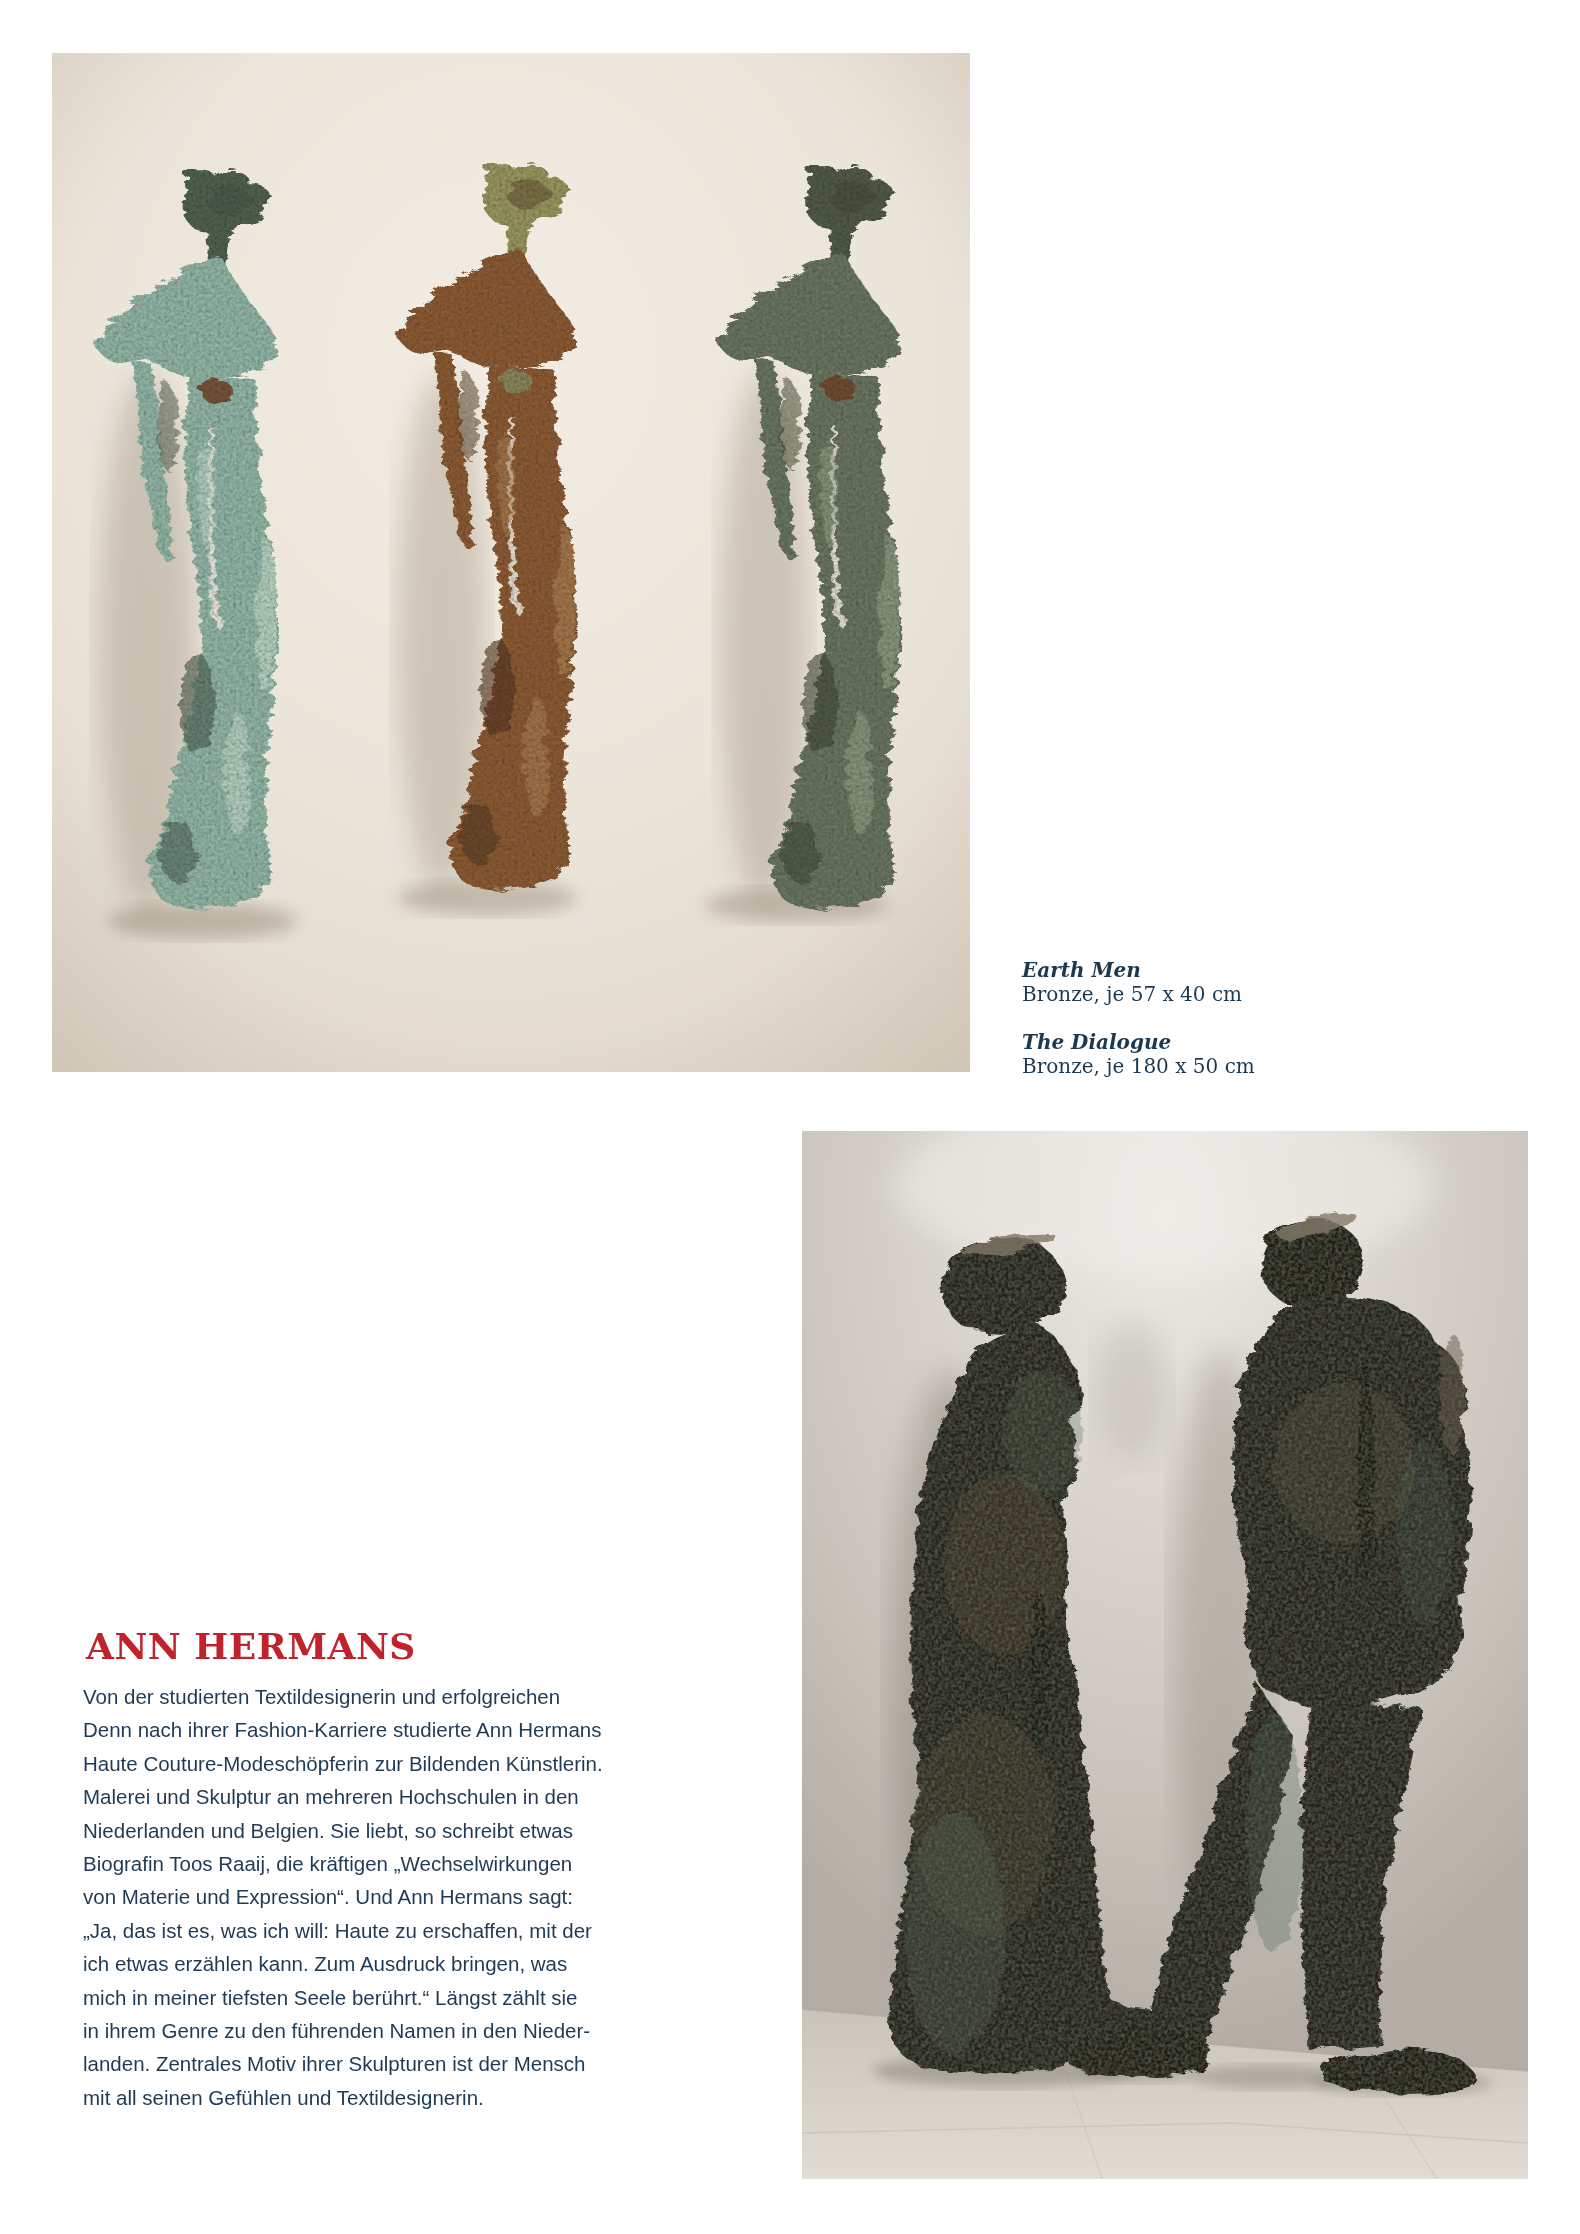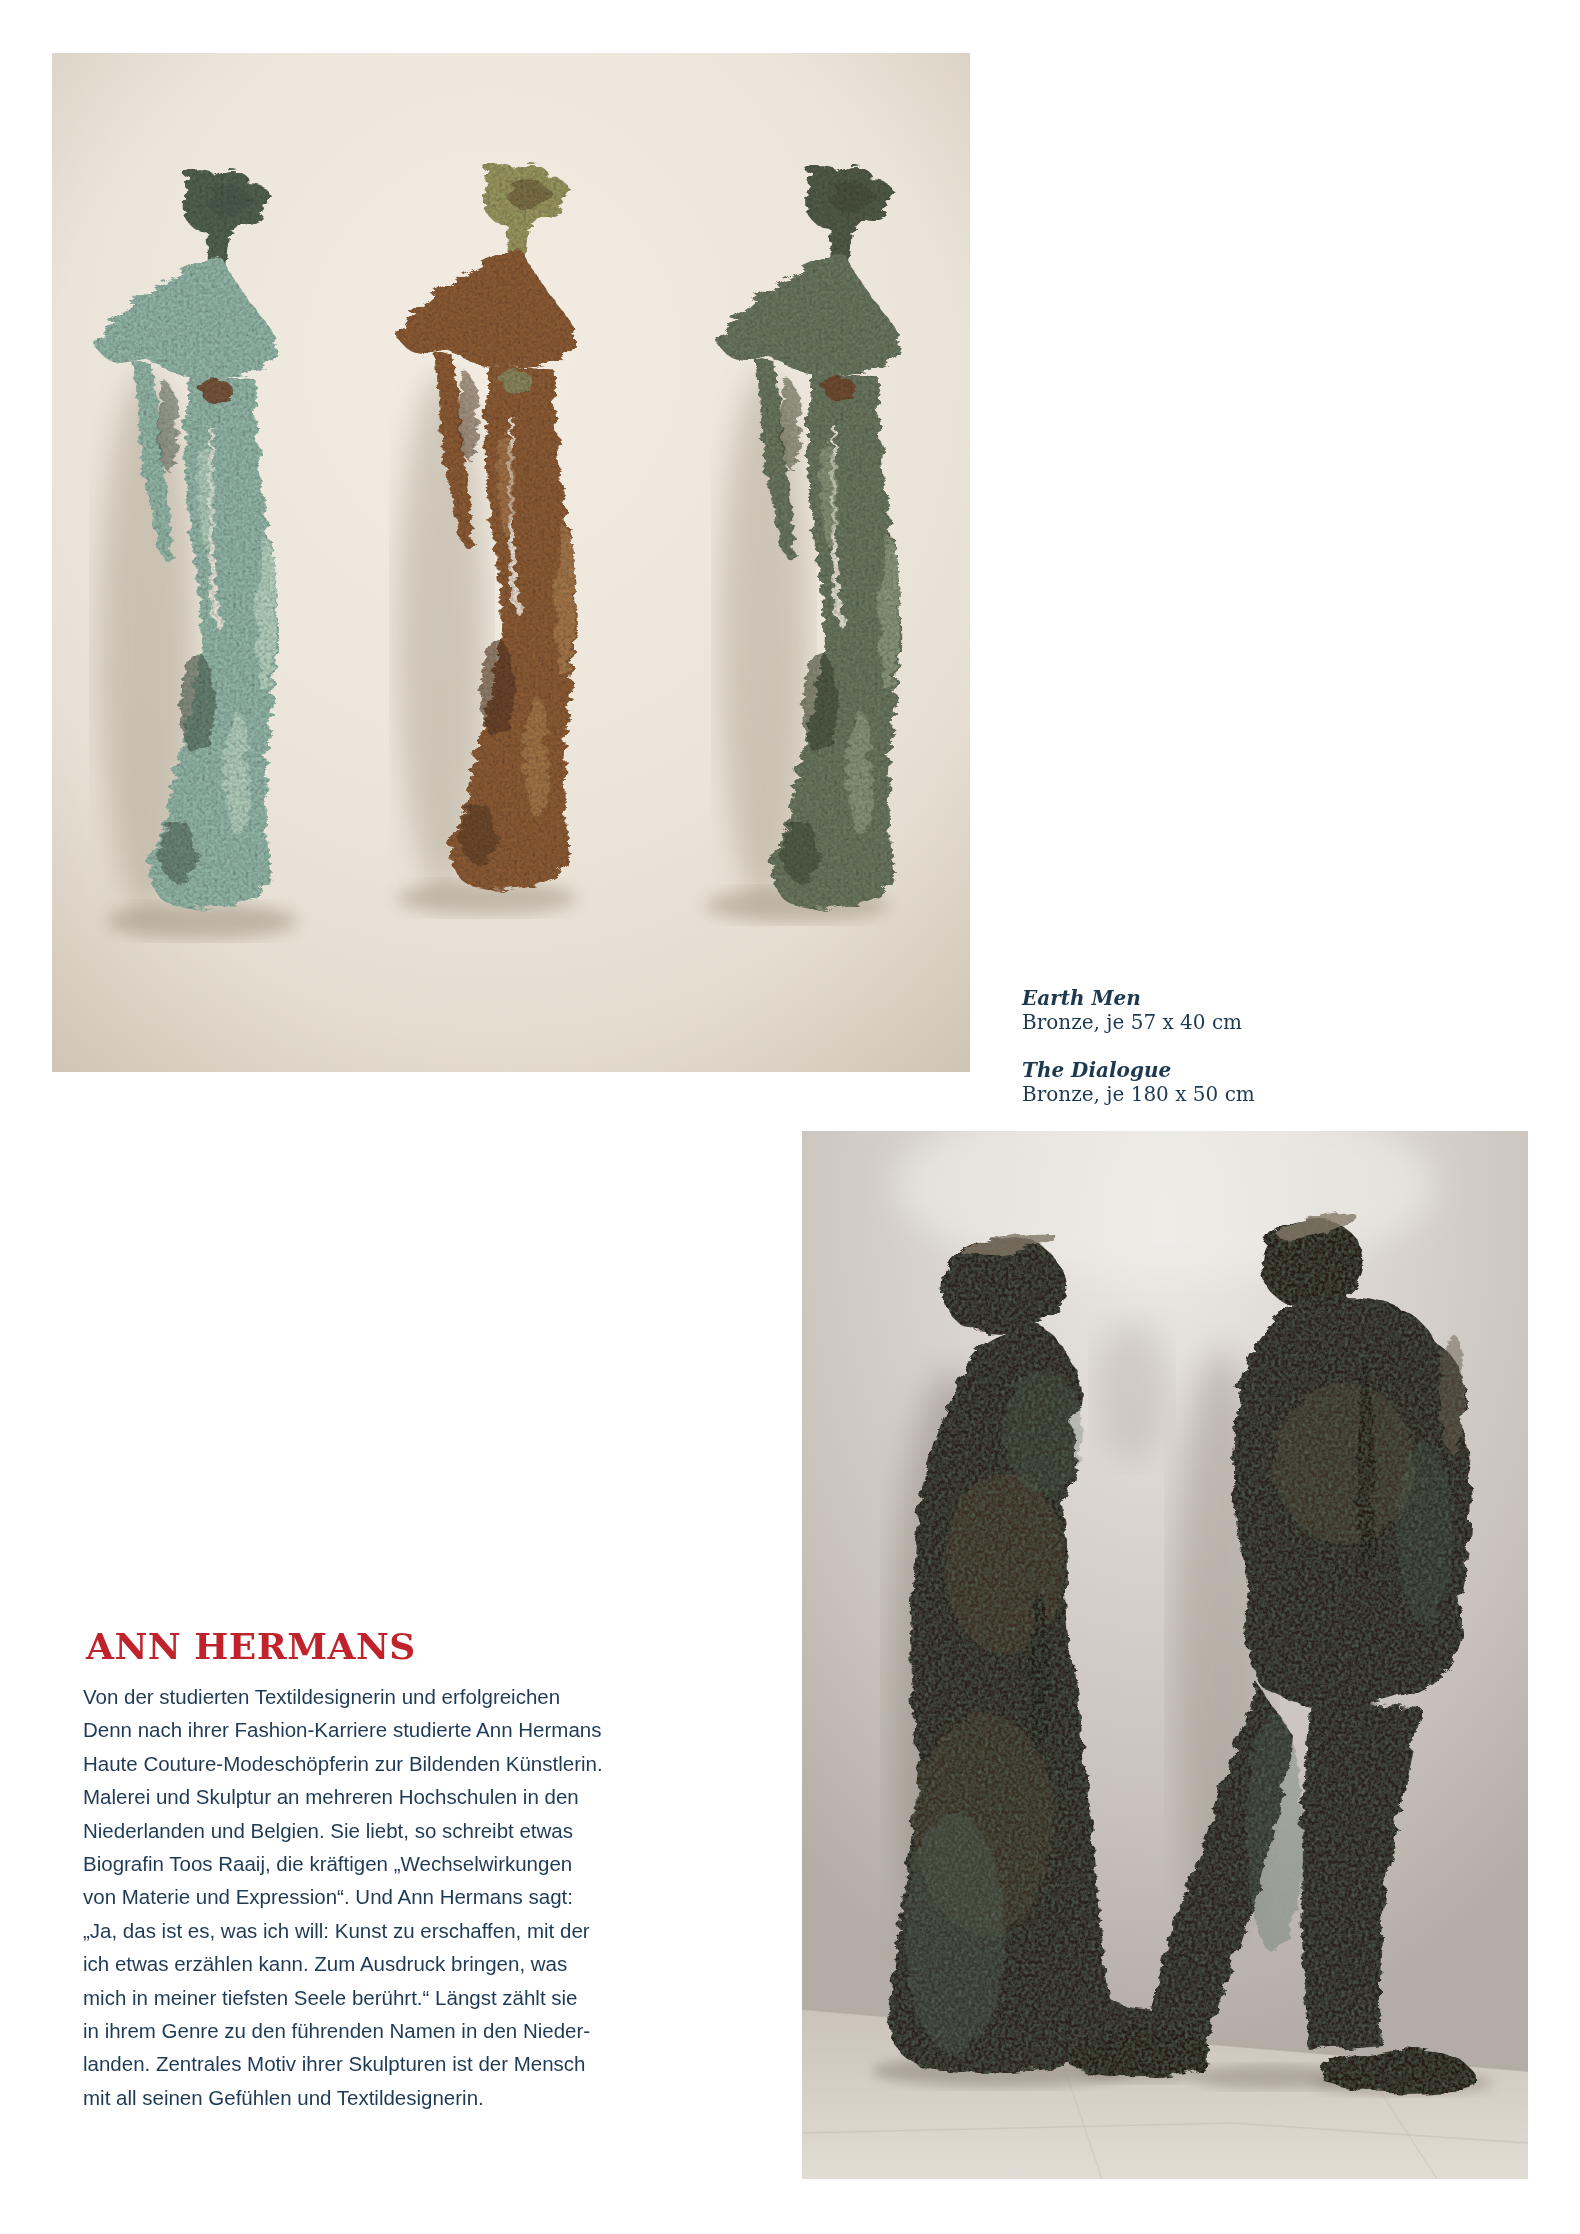--- a/index.html
+++ b/index.html
@@ -5,21 +5,21 @@
   html,body{margin:0;padding:0;background:#ffffff;}
   .page{position:relative;width:1580px;height:2234px;background:#ffffff;overflow:hidden;
         font-family:"Liberation Sans",sans-serif;}
   figure{margin:0;padding:0;}
   .photo{position:absolute;display:block;}
   .photo-top{left:52px;top:53px;width:918px;height:1019px;}
   .photo-bottom{left:802px;top:1131px;width:726px;height:1048px;}
   .photo svg{display:block;width:100%;height:100%;}
 
   .captions{position:absolute;left:1022px;top:958px;width:420px;
-            font-family:"DejaVu Serif",serif;font-size:20px;line-height:24px;color:#1d3950;margin-top:28px;}
+            font-family:"DejaVu Serif",serif;font-size:20px;line-height:24px;color:#1d3950;}
   .cap-group{margin:0 0 24px 0;}
   .cap-title{font-weight:bold;font-style:italic;}
   .cap-sub{font-weight:normal;}
 
   .bio-heading{position:absolute;left:86px;top:1626px;margin:0;
                font-family:"DejaVu Serif",serif;font-weight:bold;font-size:36px;line-height:40px;
                letter-spacing:0.5px;color:#c0232c;}
   .bio-text{position:absolute;left:83px;top:1680px;width:520px;
             font-size:20.5px;line-height:33.4px;color:#1e3a55;}
   .bio-line{white-space:nowrap;}
@@ -236,21 +236,21 @@
   <h1 class="bio-heading">ANN HERMANS</h1>
 
   <div class="bio-text">
     <div class="bio-line">Von der studierten Textildesignerin und erfolgreichen</div>
     <div class="bio-line">Denn nach ihrer Fashion-Karriere studierte Ann Hermans</div>
     <div class="bio-line">Haute Couture-Modeschöpferin zur Bildenden Künstlerin.</div>
     <div class="bio-line">Malerei und Skulptur an mehreren Hochschulen in den</div>
     <div class="bio-line">Niederlanden und Belgien. Sie liebt, so schreibt etwas</div>
     <div class="bio-line">Biografin Toos Raaij, die kräftigen „Wechselwirkungen</div>
     <div class="bio-line">von Materie und Expression“. Und Ann Hermans sagt:</div>
-    <div class="bio-line">„Ja, das ist es, was ich will: Kunst zu erschaffen, mit der</div>
+    <div class="bio-line">„Ja, das ist es, was ich will: Haute zu erschaffen, mit der</div>
     <div class="bio-line">ich etwas erzählen kann. Zum Ausdruck bringen, was</div>
     <div class="bio-line">mich in meiner tiefsten Seele berührt.“ Längst zählt sie</div>
     <div class="bio-line">in ihrem Genre zu den führenden Namen in den Nieder-</div>
     <div class="bio-line">landen. Zentrales Motiv ihrer Skulpturen ist der Mensch</div>
     <div class="bio-line">mit all seinen Gefühlen und Textildesignerin.</div>
   </div>
 
 </div>
 
 </body></html>

